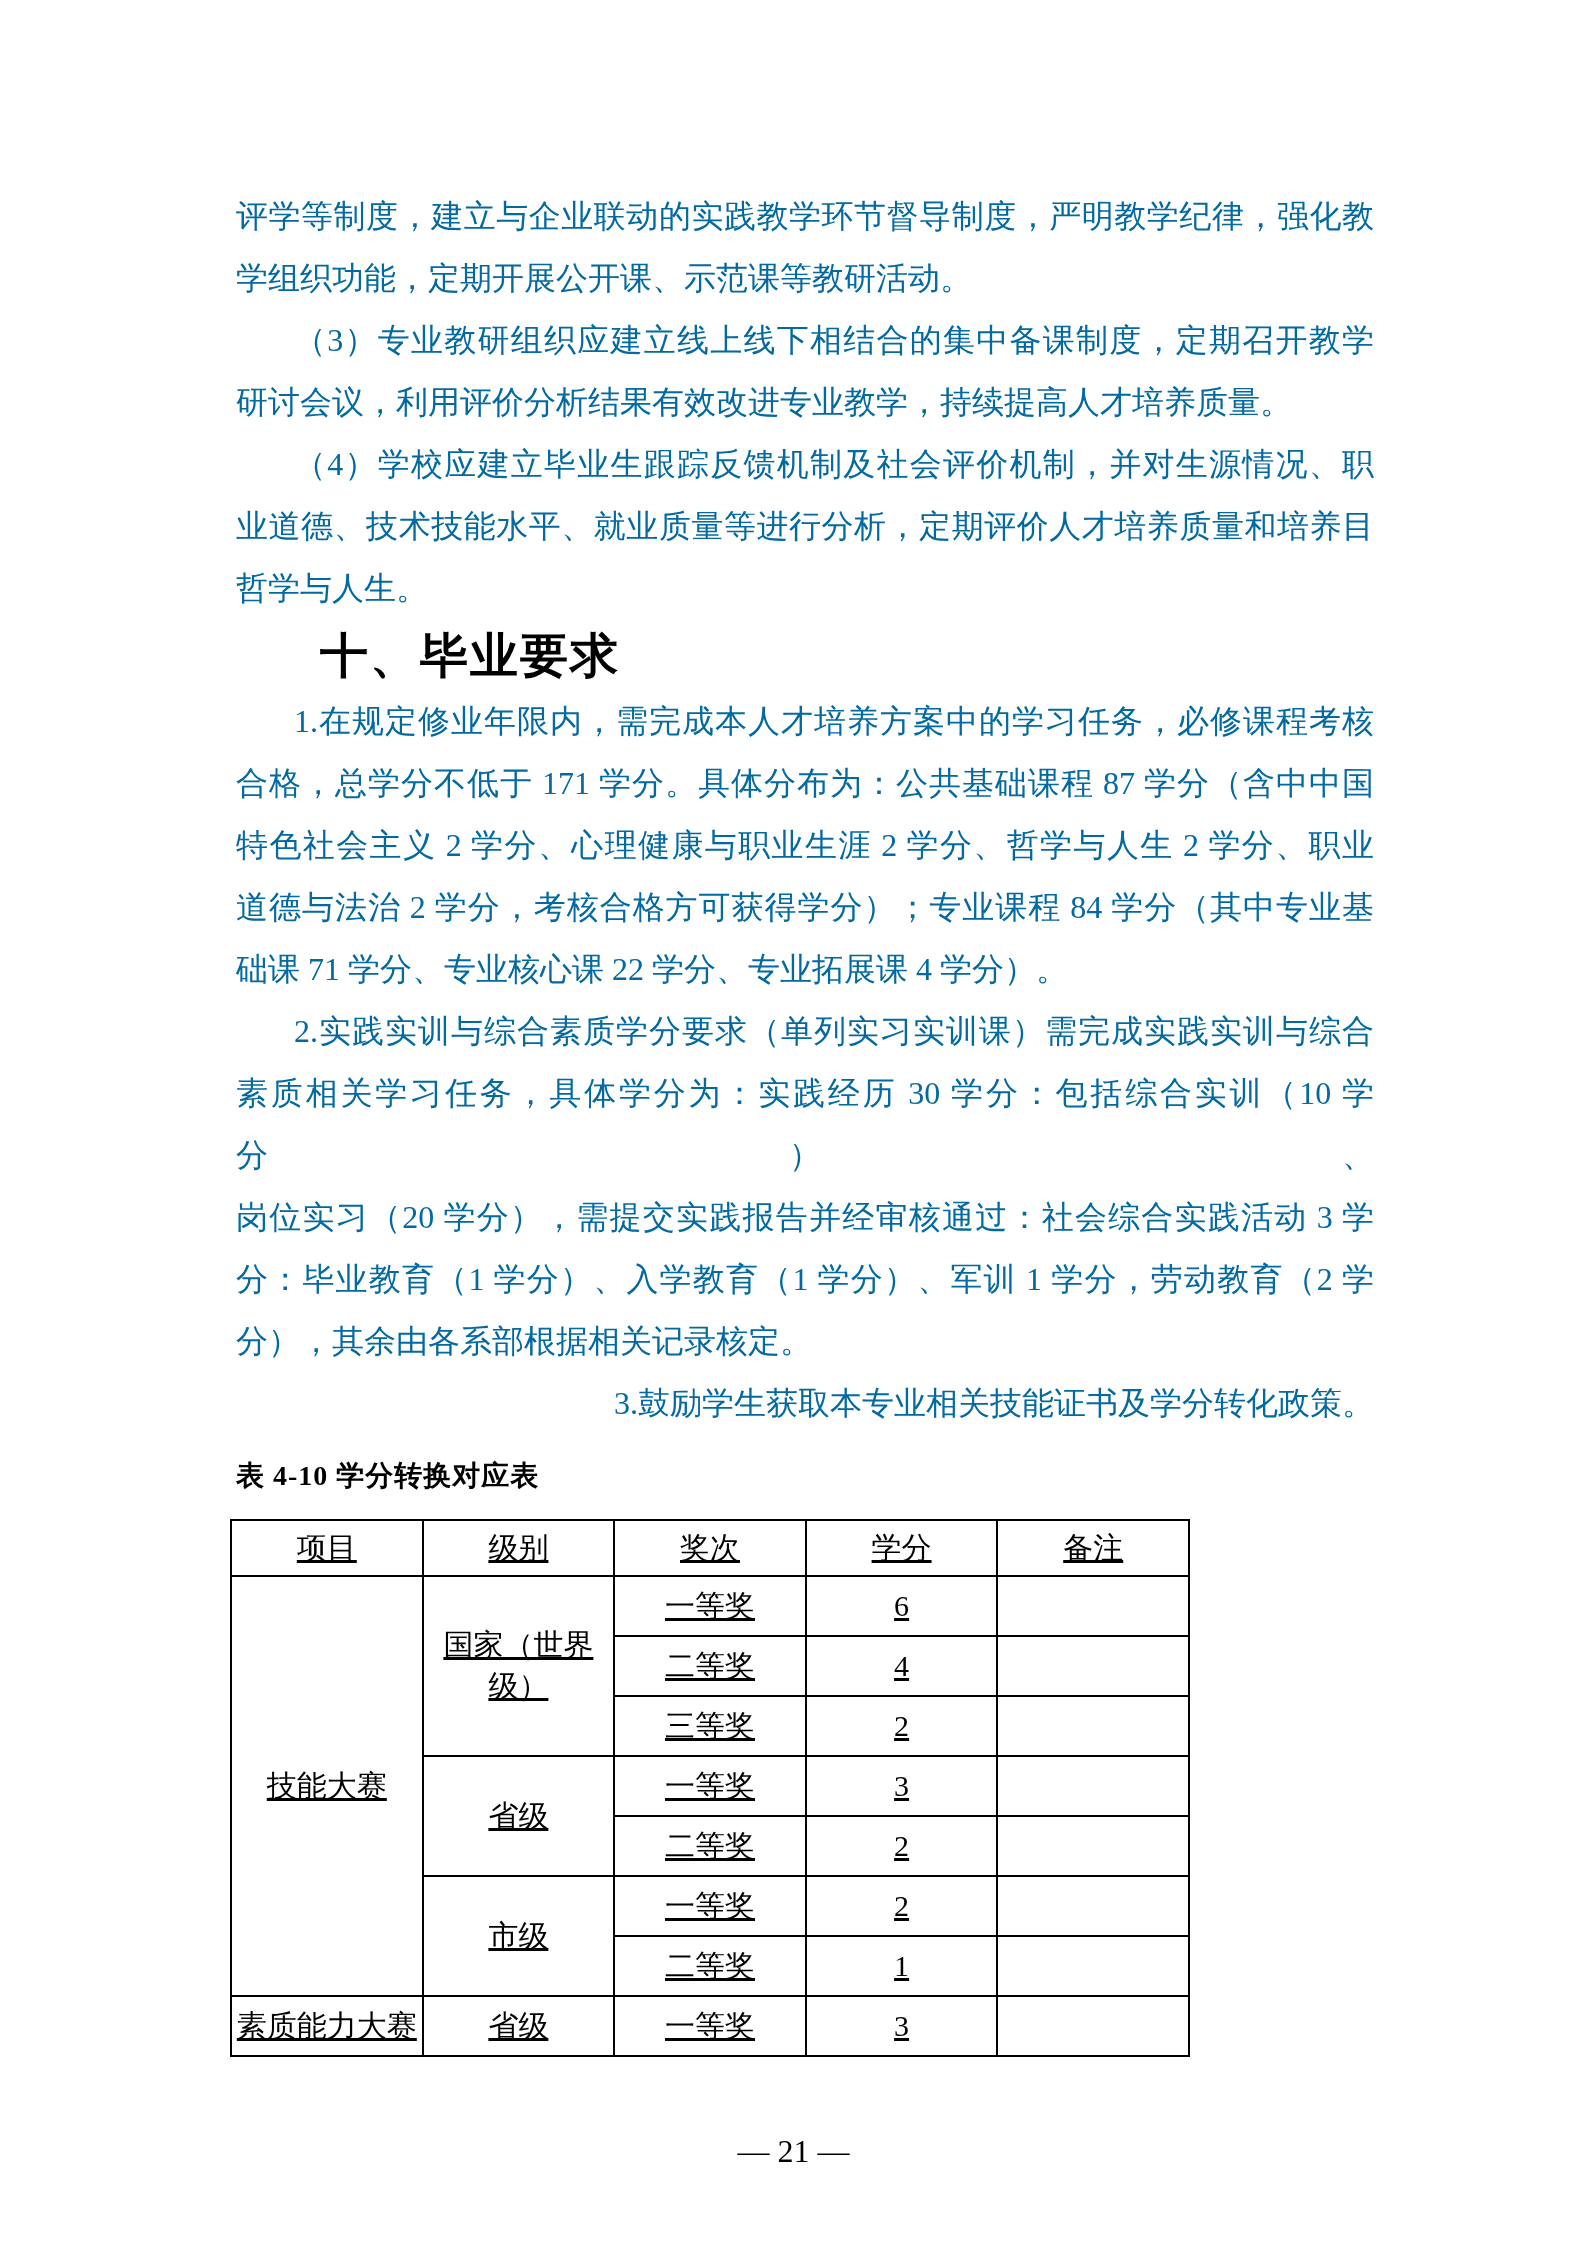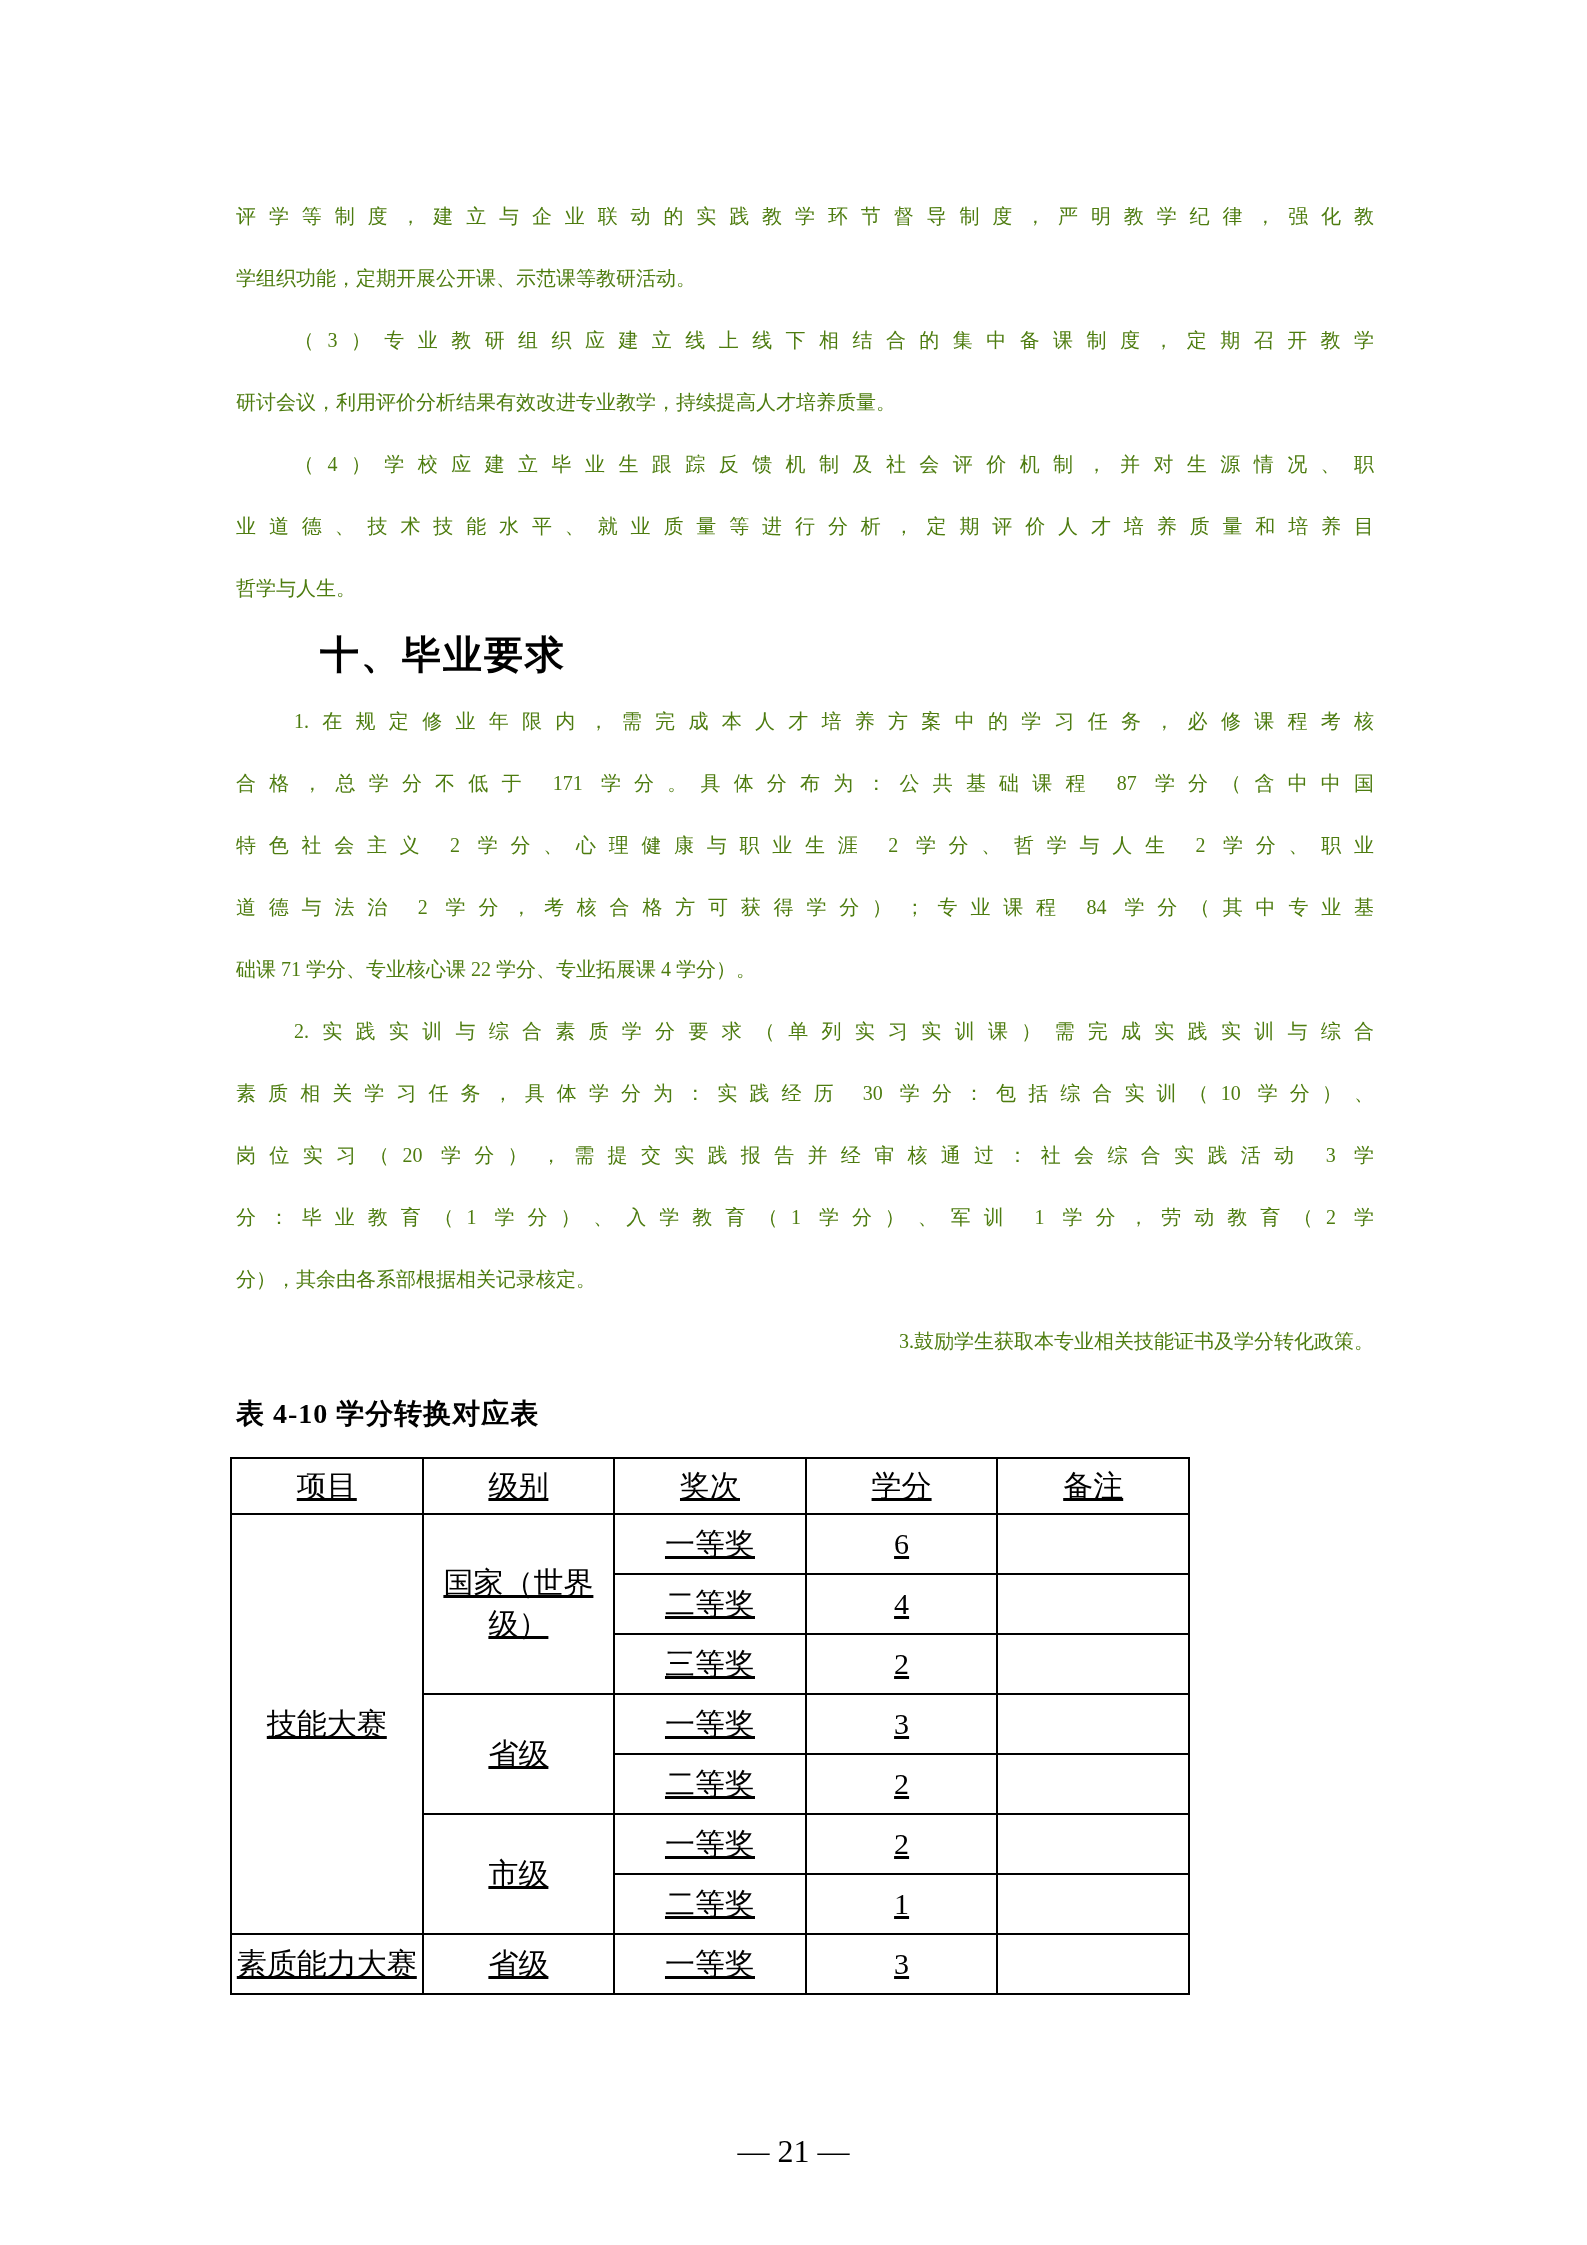--- a/index.html
+++ b/index.html
@@ -16,38 +16,38 @@
     color: #000000;
     font-family: "Liberation Serif", "DejaVu Serif", serif;
   }
   .content {
     position: absolute;
     left: 236px;
     top: 185px;
     width: 1138px;
   }
   .ln {
-    font-size: 20px;
+    font-size: 32px;
     line-height: 62px;
     white-space: nowrap;
-    color: #4d7c0f;
+    color: #0369a1;
   }
   
   .fill {
     white-space: normal;
     text-align: justify;
     text-align-last: justify;
   }
   .ind { text-indent: 58px; text-align: right; }
   .heading {
     margin: 5px 0 4px 0;
     padding-left: 84px;
     font-family: "DejaVu Sans", "Liberation Sans", sans-serif;
     font-weight: bold;
-    font-size: 39px;
+    font-size: 48px;
     line-height: 62px;
     letter-spacing: 2px;
   }
   .caption {
     margin-top: 18px;
     font-size: 28px;
     line-height: 48px;
     font-weight: bold;
     text-align: left;
     letter-spacing: 1px;

